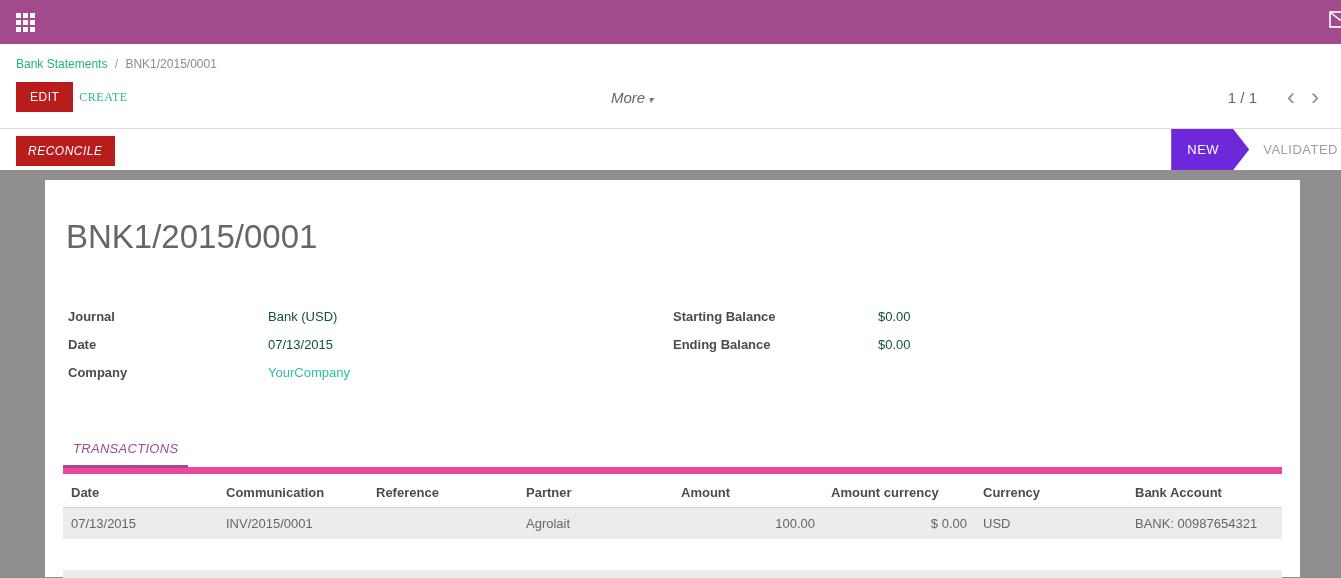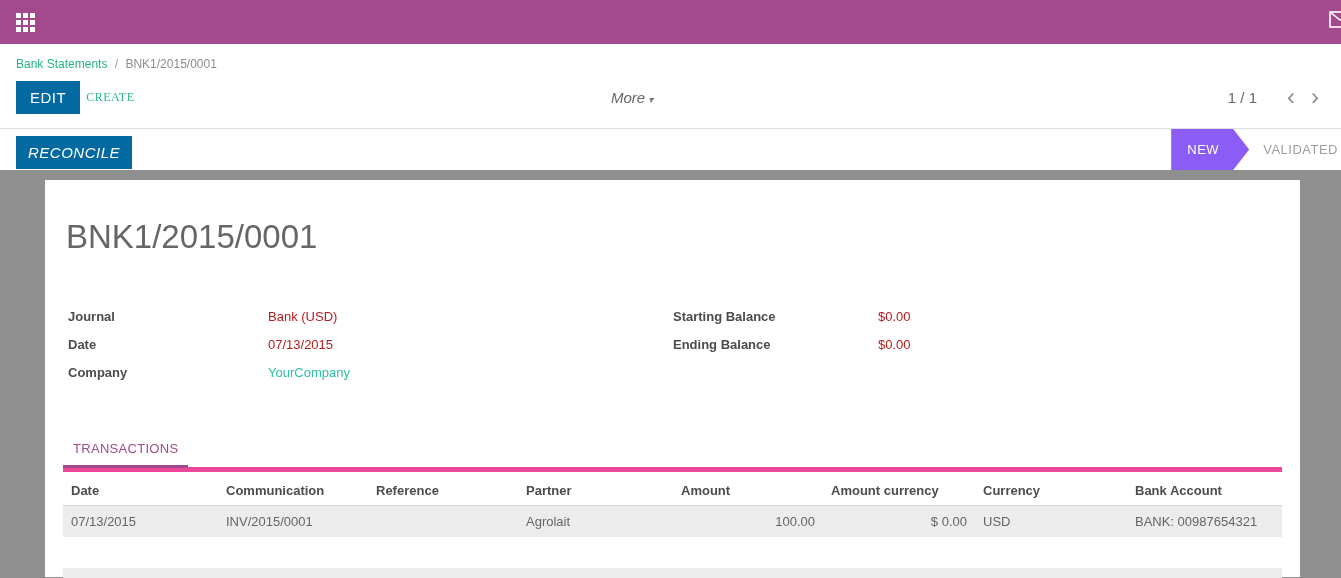--- a/index.html
+++ b/index.html
@@ -14,55 +14,55 @@
   .apps-grid span { background:#fff; width:5px; height:5px; }
   .topbar-envelope { position:absolute; right:-10px; top:11px; }
 
   
   .control-panel { background:#fff; height:85px; border-bottom:1px solid #ddd; position:relative; }
   .breadcrumb { padding:13px 16px 4px; font-size:12px; color:#9a9a9a; }
   .breadcrumb .bc-link { color:#21B286; cursor:pointer; }
   .breadcrumb .bc-sep { color:#9a9a9a; padding:0 4px; }
   .breadcrumb .bc-current { color:#8c8c8c; }
   .cp-row { display:flex; align-items:center; padding:6px 16px 0; position:relative; height:38px; }
-  .btn-primary { background:#0369a1; color:#fff; border:none; font-size:15px; letter-spacing:.5px;
+  .btn-primary { background:#b91c1c; color:#fff; border:none; font-size:12px; letter-spacing:.5px;
     padding:8px 14px; cursor:pointer; font-family:inherit; }
   .btn-link { background:none; border:none; color:#26B592; font-size:12px; letter-spacing:.5px;
     cursor:pointer; font-family:Liberation Serif, serif; }
   .more-dd { position:absolute; left:611px; color:#666; font-size:15px; cursor:pointer;font-style:italic; }
   .more-dd .caret { font-size:10px; color:#777; margin-left:3px; }
   .pager { position:absolute; right:14px; display:flex; align-items:center; color:#666; font-size:15px; }
   .pager .pager-value { margin-right:22px; }
   .pager .pg-btn { color:#8f8f8f; font-size:24px; line-height:20px; cursor:pointer; padding:0 8px; }
 
   
   .statusbar { background:#fff; height:41px; position:relative; }
   .statusbar .btn-primary { position:absolute; left:16px; top:7px; padding:8px 12px;font-style:italic; }
   .states { position:absolute; right:0; top:0; height:41px; display:flex; align-items:center; }
-  .state-new { background:#8b5cf6; color:#fff; height:41px; width:78px; display:flex;
+  .state-new { background:#6d28d9; color:#fff; height:41px; width:78px; display:flex;
     align-items:center; justify-content:center; padding-right:14px; font-size:13px; letter-spacing:.5px;
     clip-path:polygon(0 0, calc(100% - 16px) 0, 100% 50%, calc(100% - 16px) 100%, 0 100%); cursor:pointer; }
   .state-validated { color:#9e9e9e; font-size:13px; letter-spacing:.5px; padding:0 3px 0 14px; cursor:pointer; }
 
   
   .content { background:#8F8F8F; height:407px; padding:10px 41px 0 45px; }
   .sheet { background:#fff; width:1255px; height:100%; padding:0 18px; }
   .sheet-title { font-size:33px; font-weight:400; color:#666; padding:38px 0 0 3px; }
 
   .field-groups { display:flex; margin-top:46px; padding-left:5px; }
   .group-left { width:605px; }
   .field-row { display:flex; height:28px; align-items:center; font-size:13px;gap:38px; }
   .f-label { font-weight:bold; color:#4c4c4c; }
   .group-left .f-label { width:162px; }
   .group-right .f-label { width:167px; }
-  .f-value { color:#b91c1c; }
+  .f-value { color:#14532d; }
   .f-value.link { color:#2CBFA3; cursor:pointer; }
 
   .notebook { margin-top:53px; }
-  .tab-bar { border-bottom:5px solid #ec4899; padding-left:0; }
+  .tab-bar { border-bottom:7px solid #ec4899; padding-left:0;font-style:italic; }
   .tab { display:inline-block; color:#A34A8E; font-size:13px; letter-spacing:.3px;
     padding:0 10px 9px; border-bottom:3px solid #A34A8E; margin-bottom:-1px; cursor:pointer; }
 
   table.o-list { width:100%; border-collapse:collapse; table-layout:fixed; font-size:13px; margin-top:3px; }
   table.o-list th { text-align:left; font-weight:bold; color:#4c4c4c; padding:8px 8px 7px;
     border-bottom:1px solid #d5d5d5; white-space:nowrap; overflow:hidden; }
   table.o-list td { color:#666; padding:8px 8px; background:#ececec; white-space:nowrap; overflow:hidden; }
   .num { text-align:right; }
   tr.data-row { cursor:pointer; }
 

